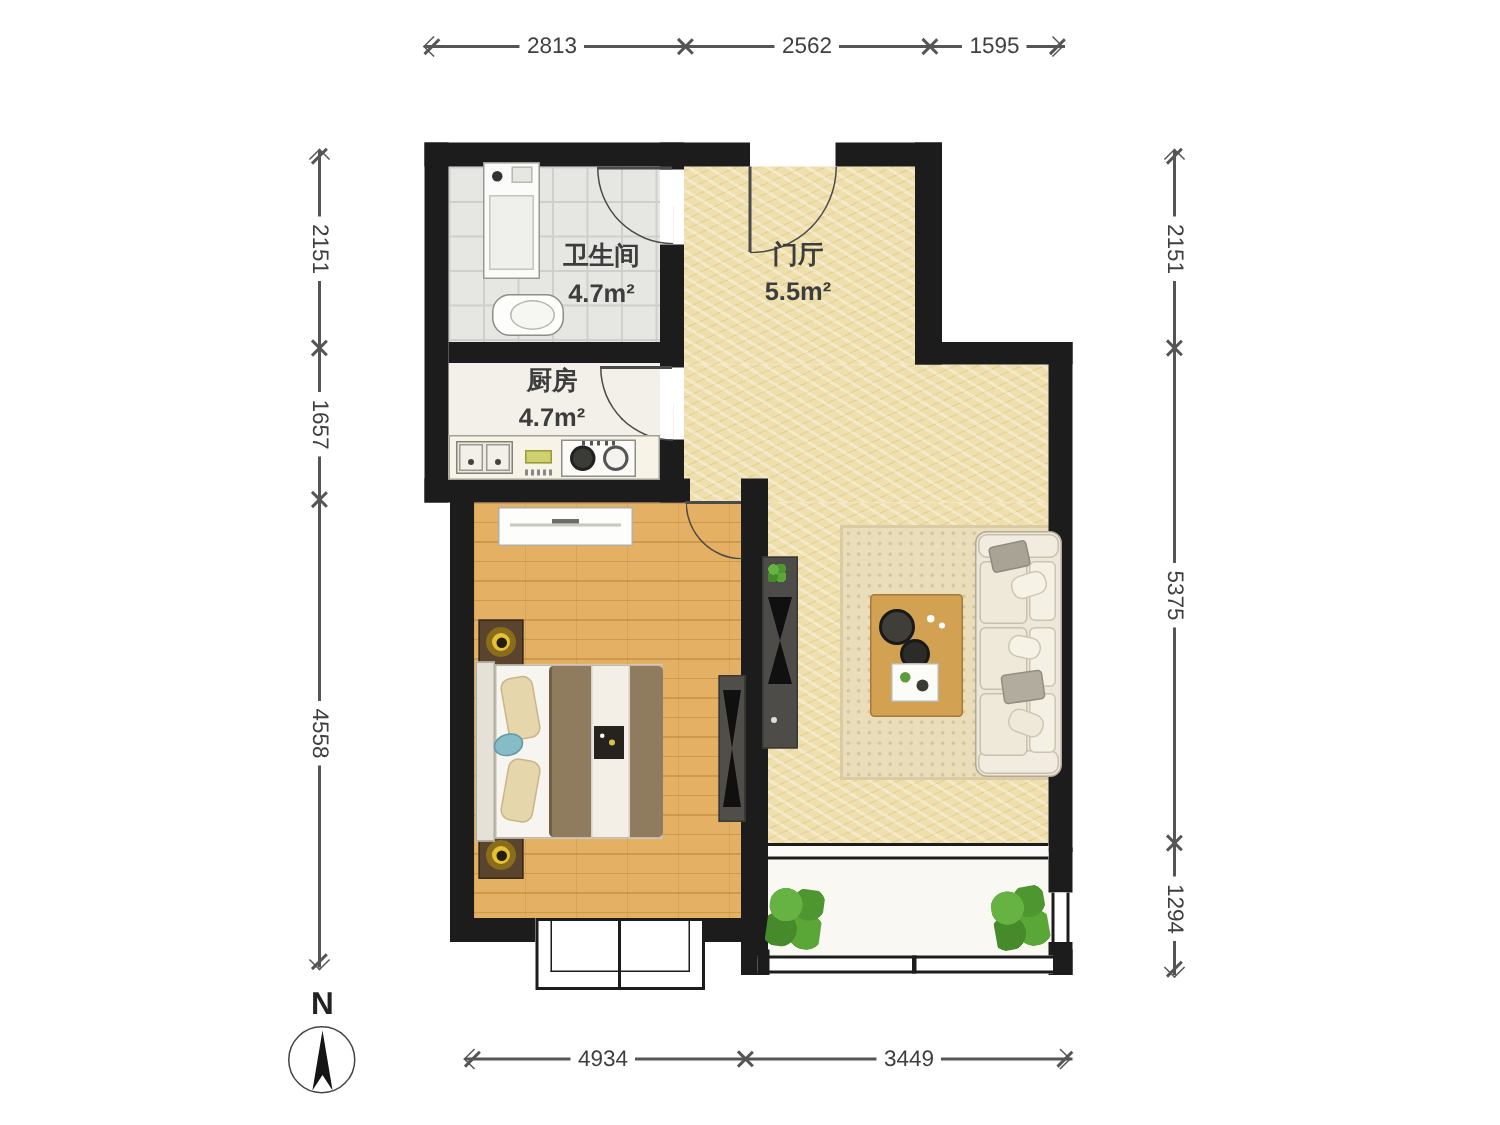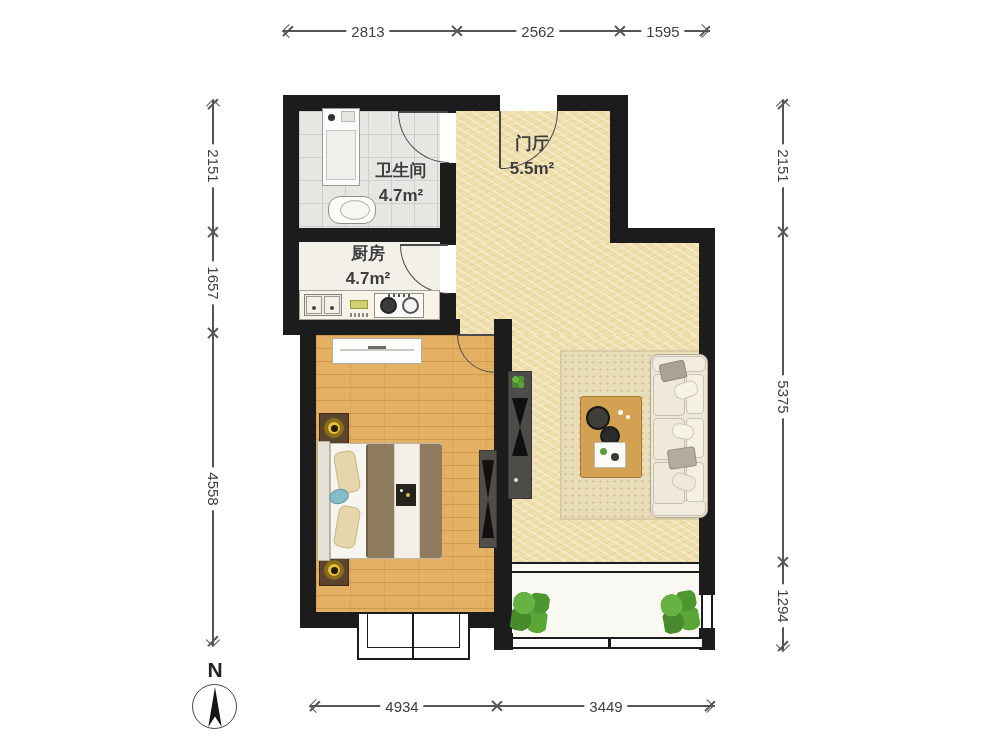--- a/index.html
+++ b/index.html
@@ -190,21 +190,21 @@
   <div class="furn" style="left:668px;top:448px;width:28px;height:20px;background:#b2ac9e;border:1px solid #948e80;border-radius:3px;transform:rotate(-8deg);"></div>
   <div class="pillow" style="left:672px;top:474px;width:24px;height:16px;background:#efe9da;border:1px solid #cfc7b3;transform:rotate(20deg);"></div>
 
   <div class="plant" style="left:512px;top:592px;width:36px;height:40px;transform:rotate(8deg);"></div>
   <div class="plant" style="left:662px;top:592px;width:36px;height:40px;transform:rotate(-10deg);"></div>
 
   <div class="room-label" style="left:346px;top:131px;width:110px;margin-top:28px;">
     <div>卫生间</div>
     <div>4.7m²</div>
   </div>
-  <div class="room-label" style="left:482px;top:132px;width:100px;">
+  <div class="room-label" style="left:482px;top:158px;width:100px;">
     <div>门厅</div>
     <div>5.5m²</div>
   </div>
   <div class="room-label" style="left:318px;top:242px;width:100px;">
     <div>厨房</div>
     <div>4.7m²</div>
   </div>
 
   <div>
     <div class="dline" style="left:283px;top:30px;width:427px;height:1.5px;"></div>

